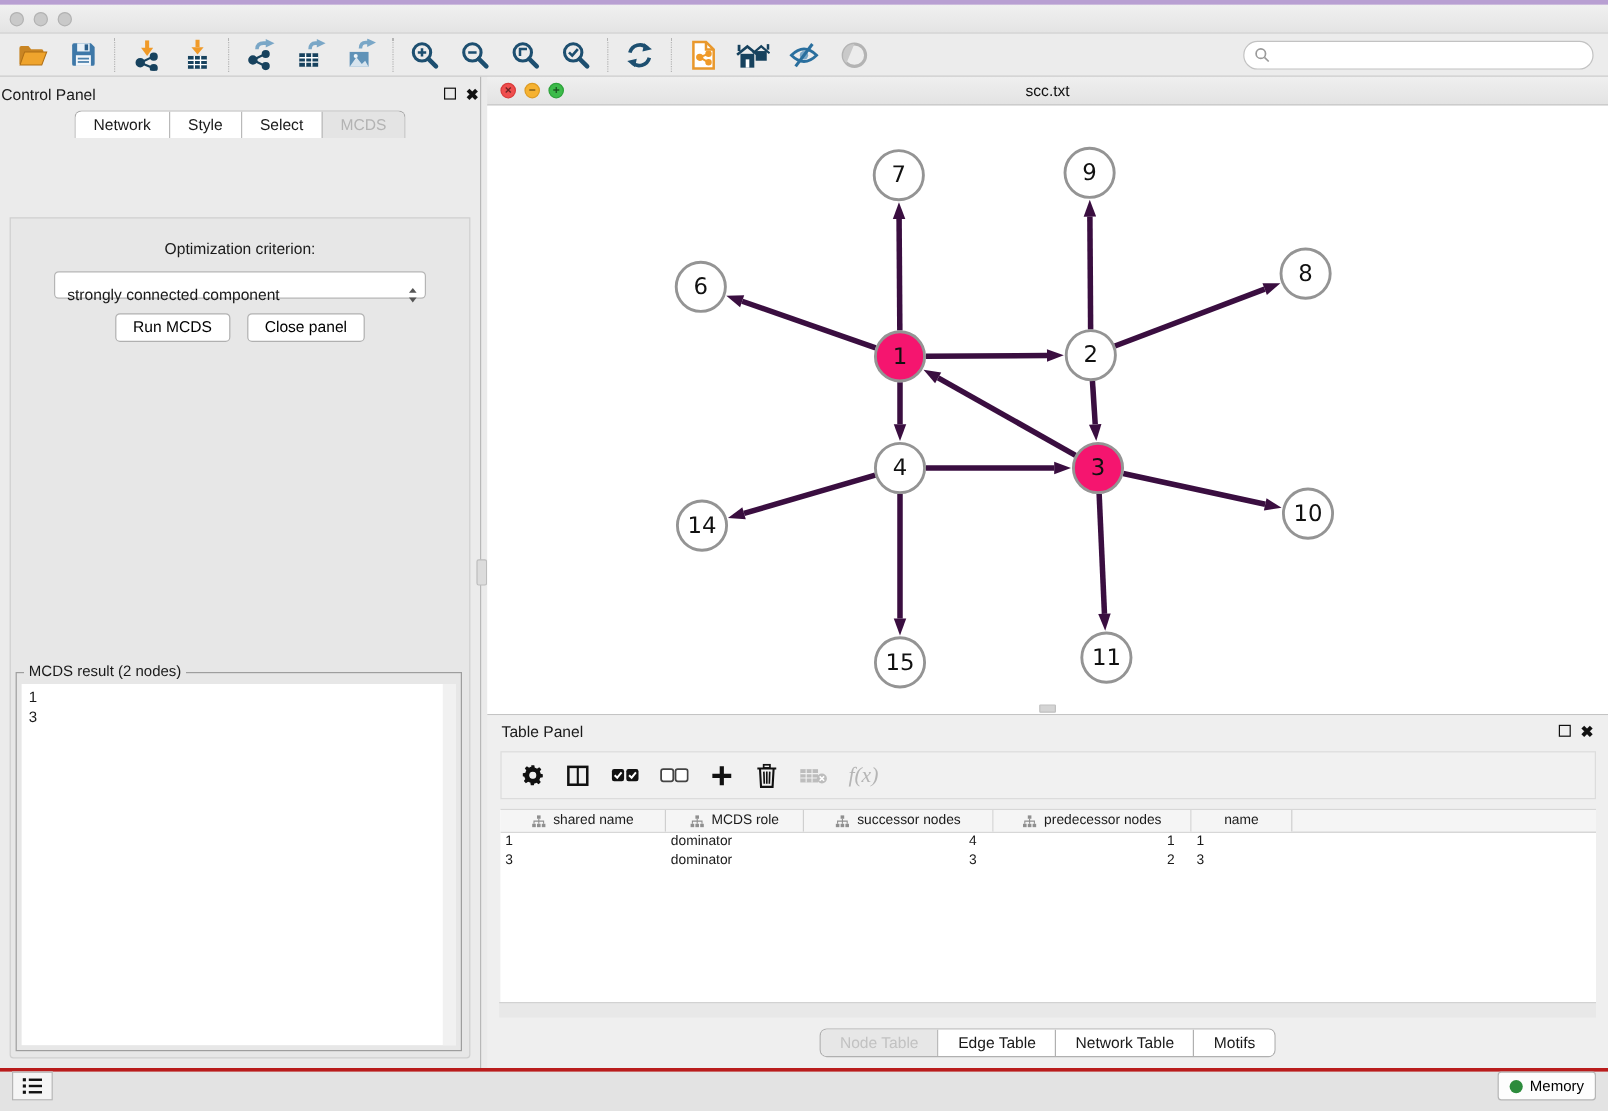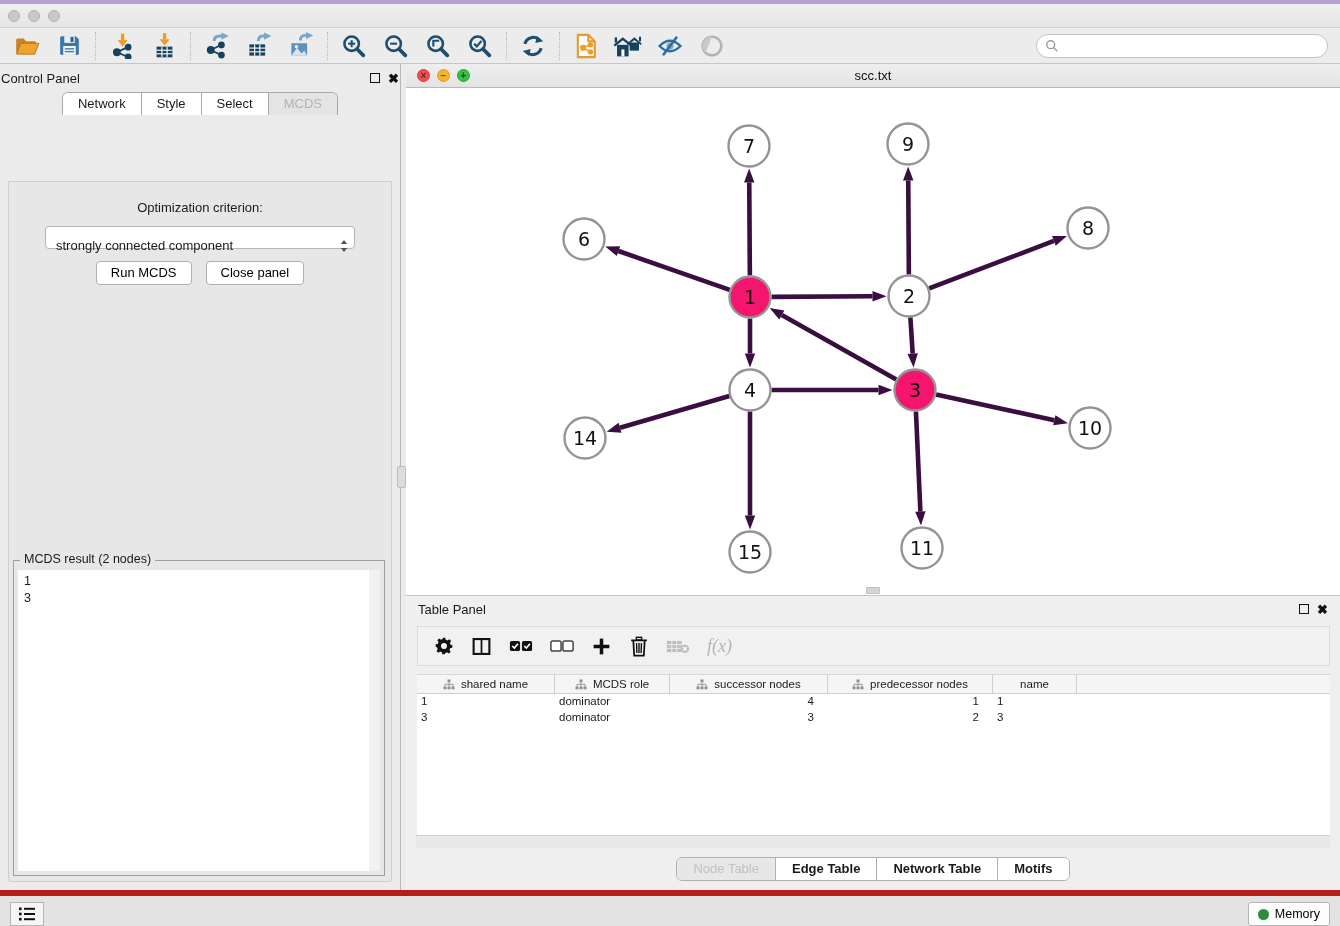--- a/index.html
+++ b/index.html
@@ -80,26 +80,26 @@
   .dtable { margin:8px 10px 0 11px; background:#fff; height:170px; position:relative; overflow:hidden; border-top:1px solid #d7d7d7; }
   .dt-headrow { display:flex; height:19px; background:#f5f5f5; border-bottom:1px solid #cfcfcf; }
   .dt-h { display:flex; align-items:center; justify-content:center; gap:6px; border-right:1px solid #cfcfcf; font-size:11.5px; background:#f5f5f5; }
   .dt-row { display:flex; height:16px; font-size:11.5px; }
   .dt-c { padding:1px 4px 0; }
 
   .strip { position:absolute; left:10px; right:10px; bottom:42px; height:13px; background:#e8e8e8; border-top:1px solid #d2d2d2; }
 
   .tp-tabs { position:absolute; left:0; right:0; bottom:9px; display:flex; justify-content:center; }
   .tp-tabgroup { display:flex; border:1px solid #b0b0b0; border-radius:6px; overflow:hidden; background:#fff; }
-  .tp-tab { padding:3px 16px 4px; font-size:13px; background:#fff; border-right:1px solid #b0b0b0; font-weight:bold; }
+  .tp-tab { padding:3px 16px 4px; font-size:13px; background:#fff; border-right:1px solid #b0b0b0; font-weight:normal; }
   .tp-tab:last-child { border-right:none; }
   .tp-tab.active { background:#e7e7e7; color:#c2c2c2; font-weight:normal; }
 
   
-  .statusbar { height:36px; background:#e3e3e3; border-top:6px solid #b91c1c; display:flex; align-items:flex-end; padding:0 10px; position:absolute; left:0; right:0; bottom:0;gap:20px; }
+  .statusbar { height:36px; background:#e3e3e3; border-top:3px solid #b91c1c; display:flex; align-items:flex-start; padding:0 10px; position:absolute; left:0; right:0; bottom:0;gap:20px; }
   .sb-left-btn { width:34px; height:24px; background:#f5f5f5; border:1px solid #b5b5b5; display:flex; align-items:center; justify-content:center; }
   .memory-btn { margin-left:auto; height:24px; background:#fdfdfd; border:1px solid #b5b5b5; border-radius:3px; display:flex; align-items:center; gap:6px; padding:0 9px; font-size:12.5px; }
   .mem-dot { width:11px; height:11px; border-radius:50%; background:#2c8b3c; }
 </style>
 </head>
 <body>
 
 <div class="desktop-strip"></div>
 
 <div class="titlebar">

